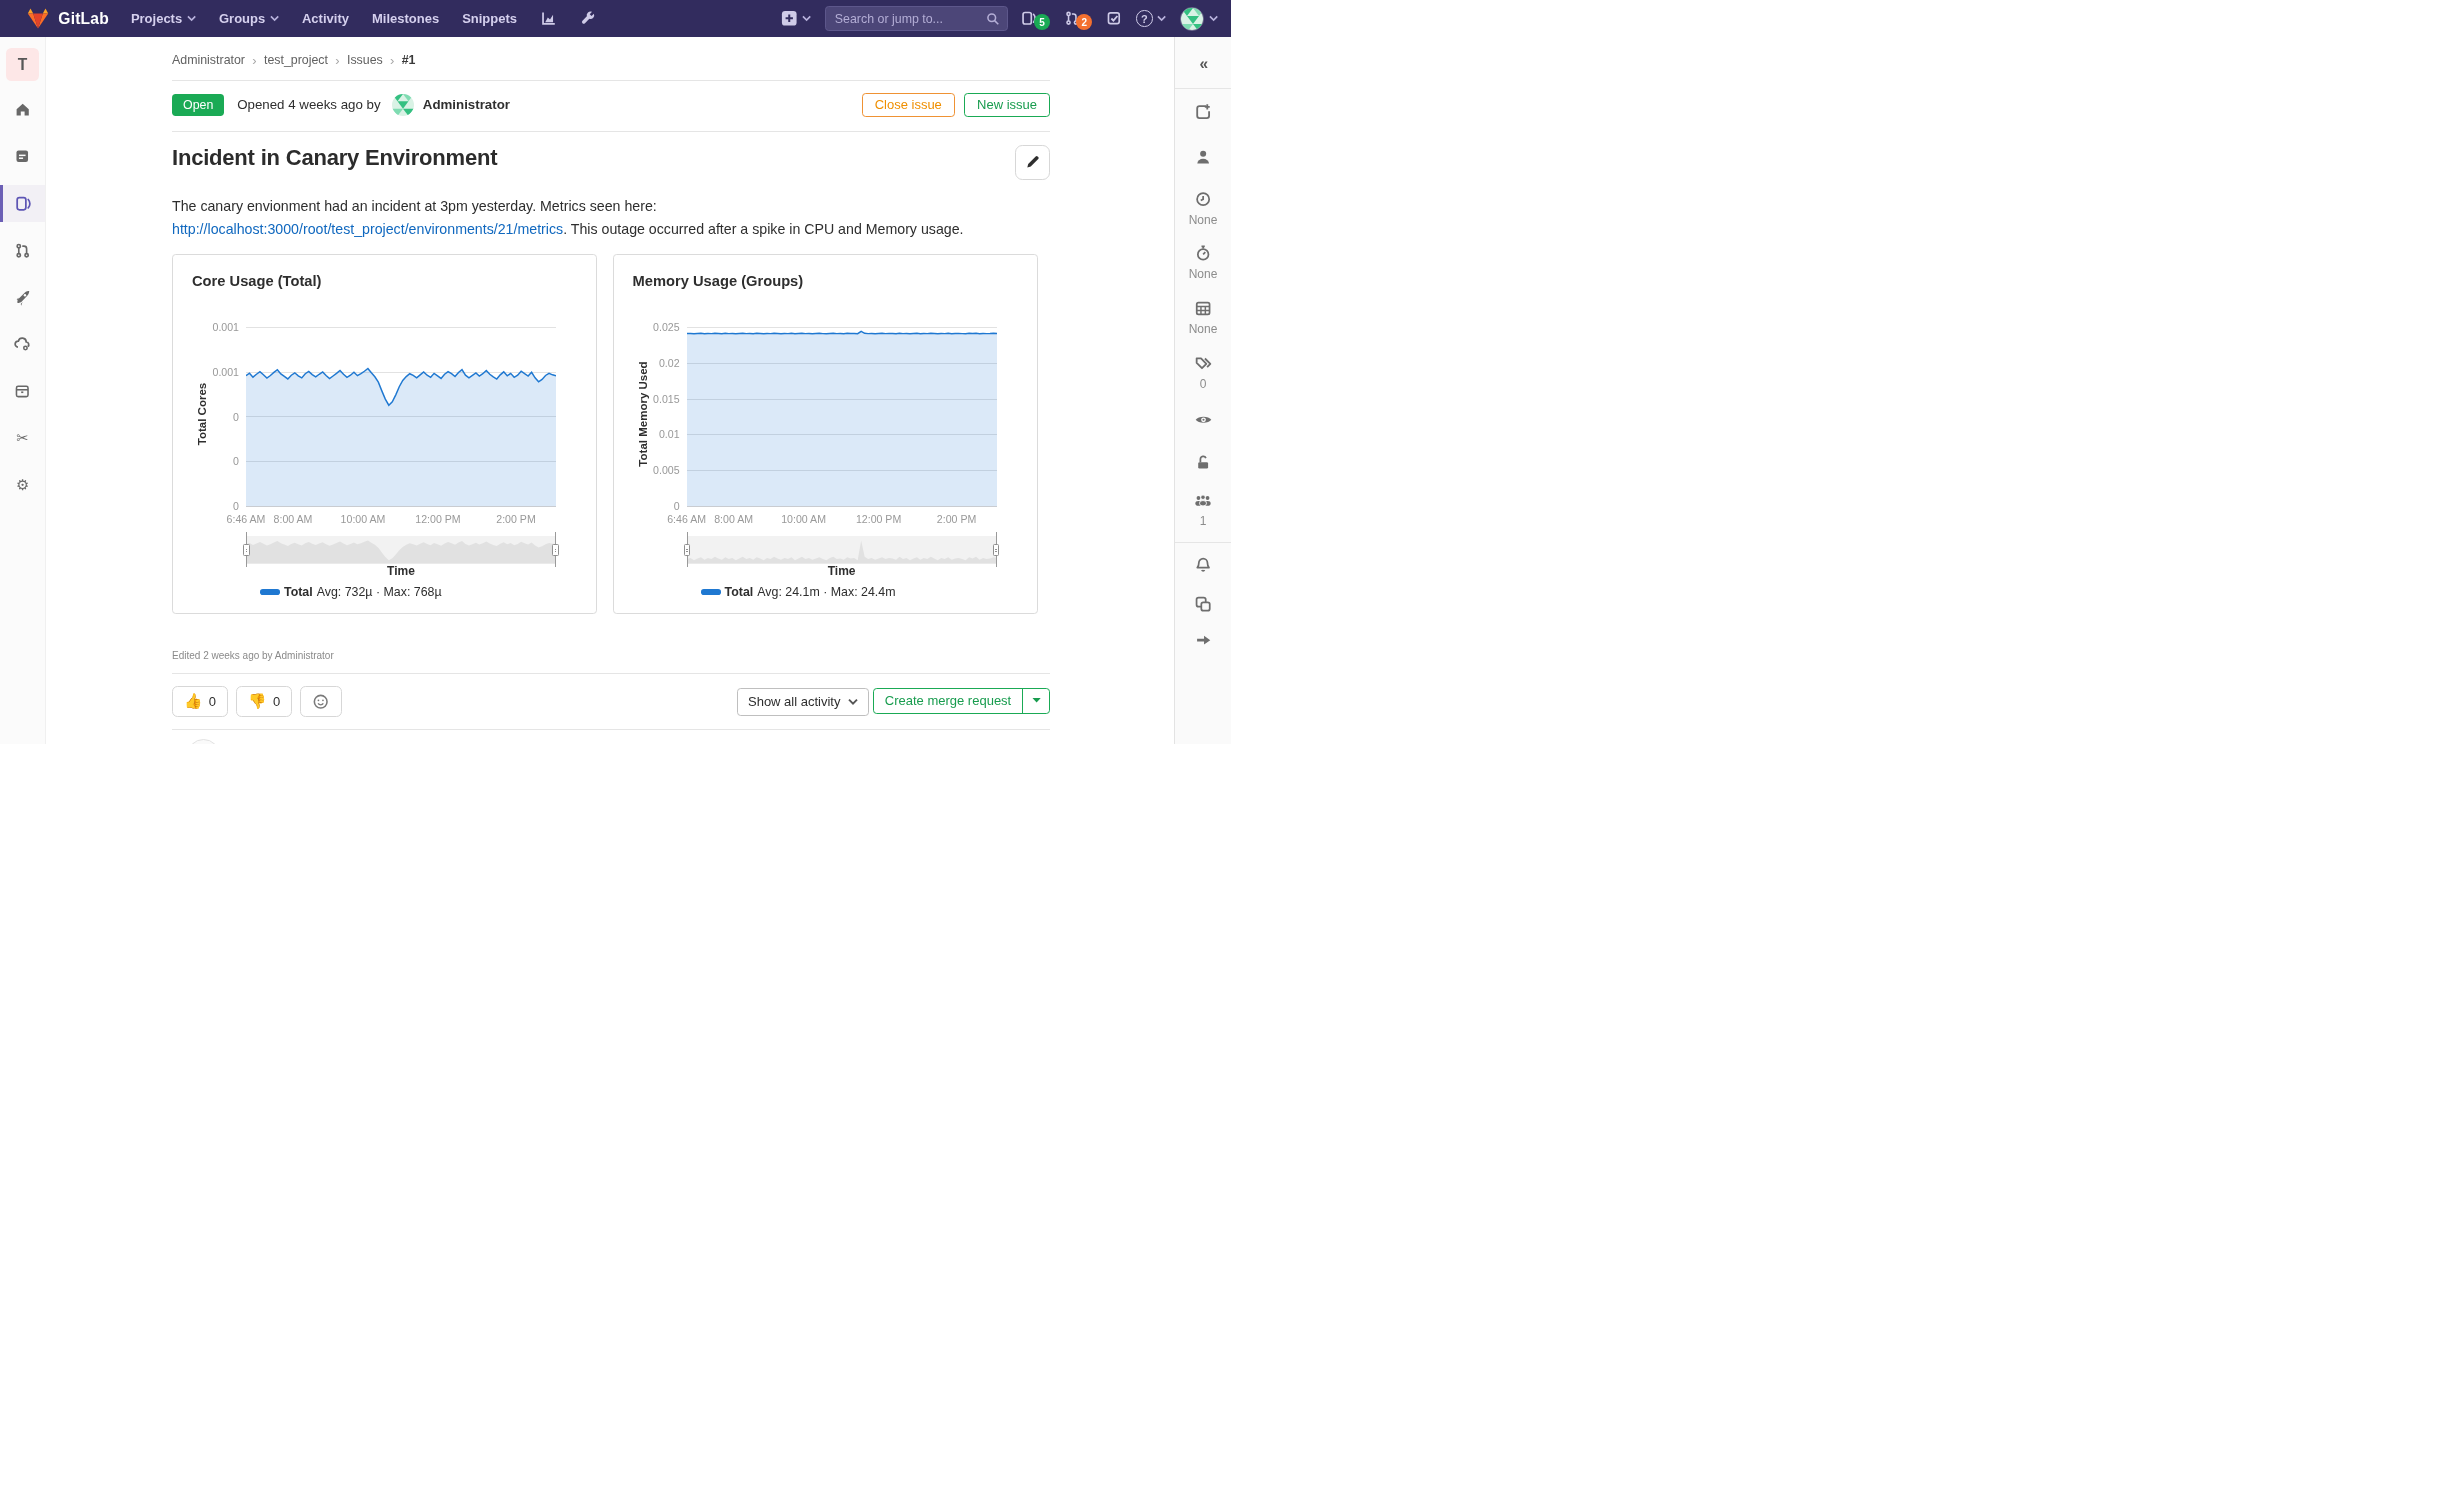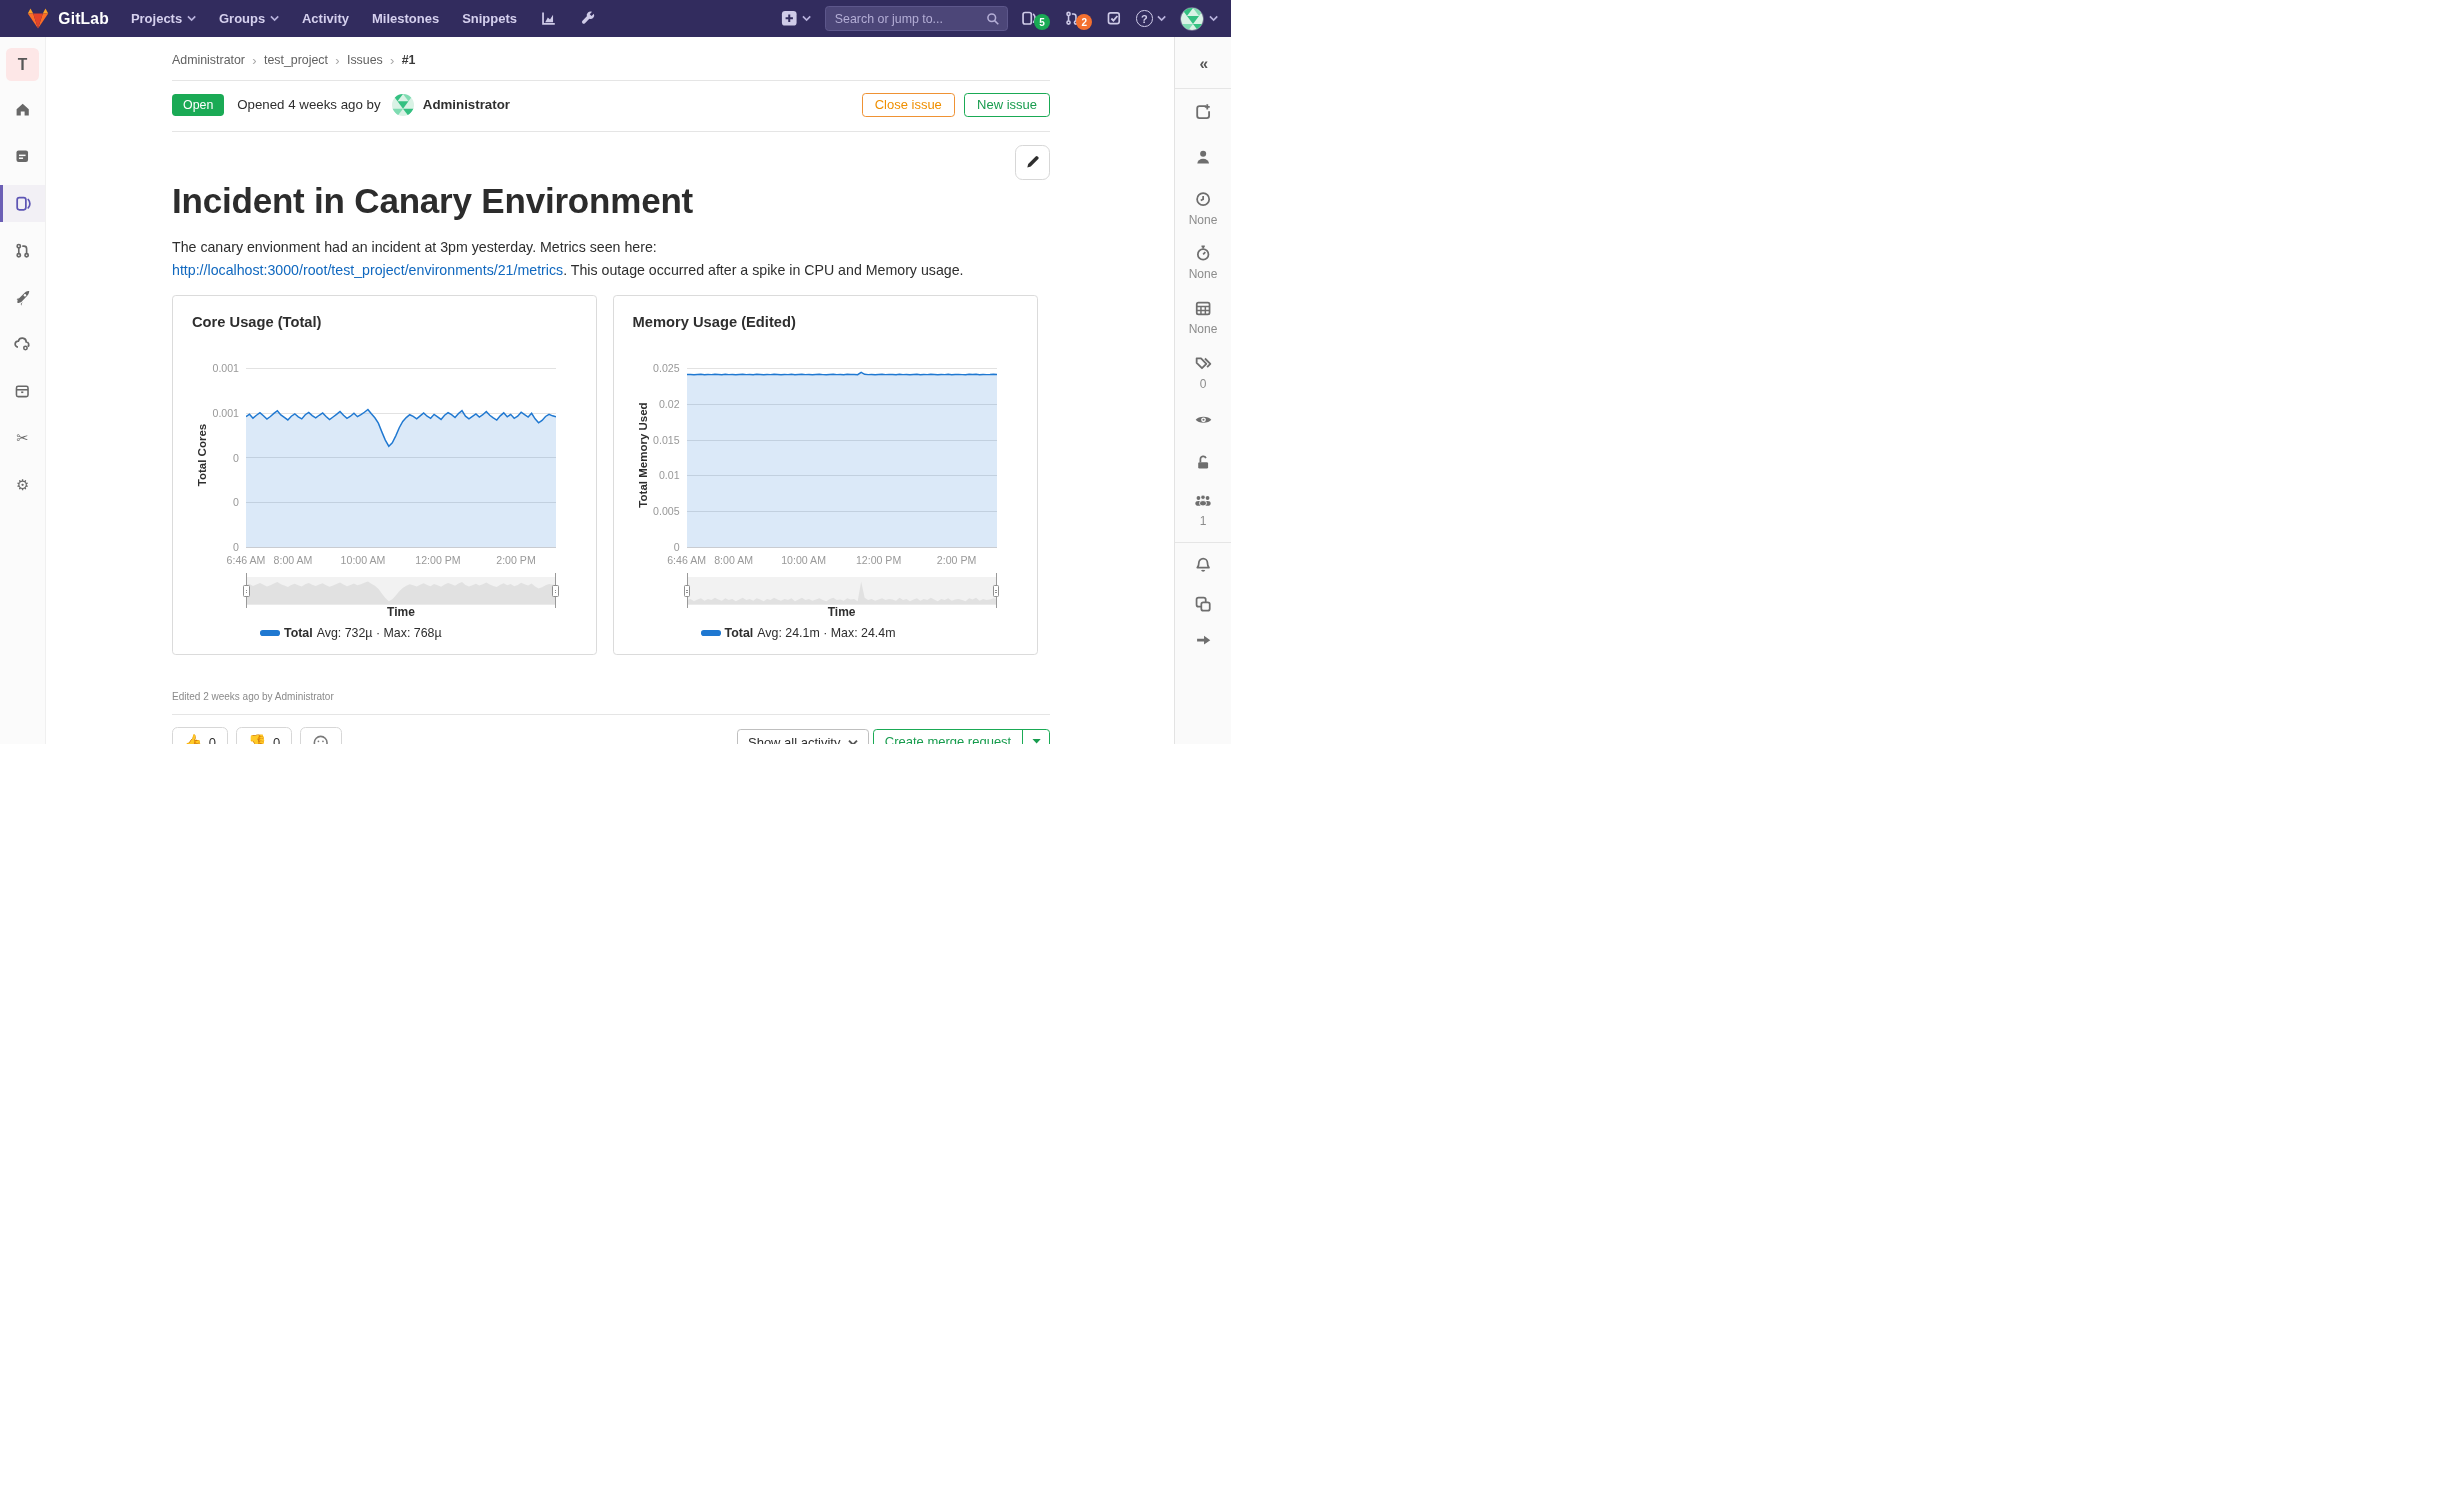--- a/index.html
+++ b/index.html
@@ -51,21 +51,21 @@
   .state-badge { background:#1aaa55; color:#fff; font-size:12.4px; border-radius:3.7px; padding:4.1px 11px; font-weight:400; }
   .status-text { font-size:13.3px; color:#2e2e2e; margin-left:3.7px; }
   .mini-avatar { width:22px; height:22px; border-radius:50%; overflow:hidden; margin-left:1.8px; }
   .status-author { font-size:13.3px; font-weight:bold; }
   .hdr-actions { margin-left:auto; display:flex; gap:9.2px; }
   .btn { border-radius:3.7px; font-size:13px; font-family:inherit; background:#fff; cursor:pointer; }
   .btn-close { border:1.8px solid #ef9234; color:#ef8f00; padding:3.7px 12px; font-weight:400; }
   .btn-new { border:1.8px solid #1aaa55; color:#189c4e; padding:3.7px 12px; }
 
   .title-row { display:flex; align-items:flex-start; margin-top:13px; }
-  .issue-title { font-size:35px; font-weight:bold; color:#2c2c2c; letter-spacing:-0.2px;margin-top:36px; }
+  .issue-title { font-size:22px; font-weight:bold; color:#2c2c2c; letter-spacing:-0.2px; }
   .edit-btn { margin-left:auto; width:35px; height:35px; border:0.9px solid #d7d7d7; border-radius:7.3px; background:#fff; display:flex; align-items:center; justify-content:center; cursor:pointer; color:#2e2e2e; }
   .description { margin-top:15.6px; font-size:14.2px; line-height:22.5px; color:#2e2e2e; max-width:876px; }
   .description a { color:#1068bf; text-decoration:none; cursor:pointer; }
 
   
   .charts-row { display:flex; gap:15.6px; margin-top:13.8px; }
   .chart-card { width:425px; height:360px; border:0.9px solid #dbdbdb; border-radius:3.7px; background:#fff; position:relative; }
   .chart-title { position:absolute; left:19px; top:17.4px; font-size:14.7px; font-weight:bold; color:#2e2e2e; }
   .chart-ylabel { position:absolute; left:-61px; top:153px; width:179px; text-align:center; transform:rotate(-90deg); font-size:11.5px; font-weight:bold; color:#2e2e2e; }
   .chart-area { position:absolute; left:73px; top:72px; width:310px; height:179px; cursor:crosshair; }
@@ -441,21 +441,21 @@
         </div>
         <div class="chart-xlabel">Time</div>
         <div class="chart-legend">
           <span class="swatch" style="background: rgb(31, 120, 209);"></span>
           <span class="legend-name">Total</span>
           <span class="legend-stats">Avg: 732µ · Max: 768µ</span>
         </div>
       </div>
 
       <div class="chart-card">
-        <div class="chart-title">Memory Usage (Edited)</div>
+        <div class="chart-title">Memory Usage (Groups)</div>
         <div class="chart-ylabel">Total Memory Used</div>
         <div class="chart-area">
           <div class="gridwrap">
               <div class="gridline" style="top: 0px;"></div>
               <div class="gridline" style="top: 36px;"></div>
               <div class="gridline" style="top: 72px;"></div>
               <div class="gridline" style="top: 107px;"></div>
               <div class="gridline" style="top: 143px;"></div>
               <div class="gridline last" style="top: 179px;"></div>
             </div>

